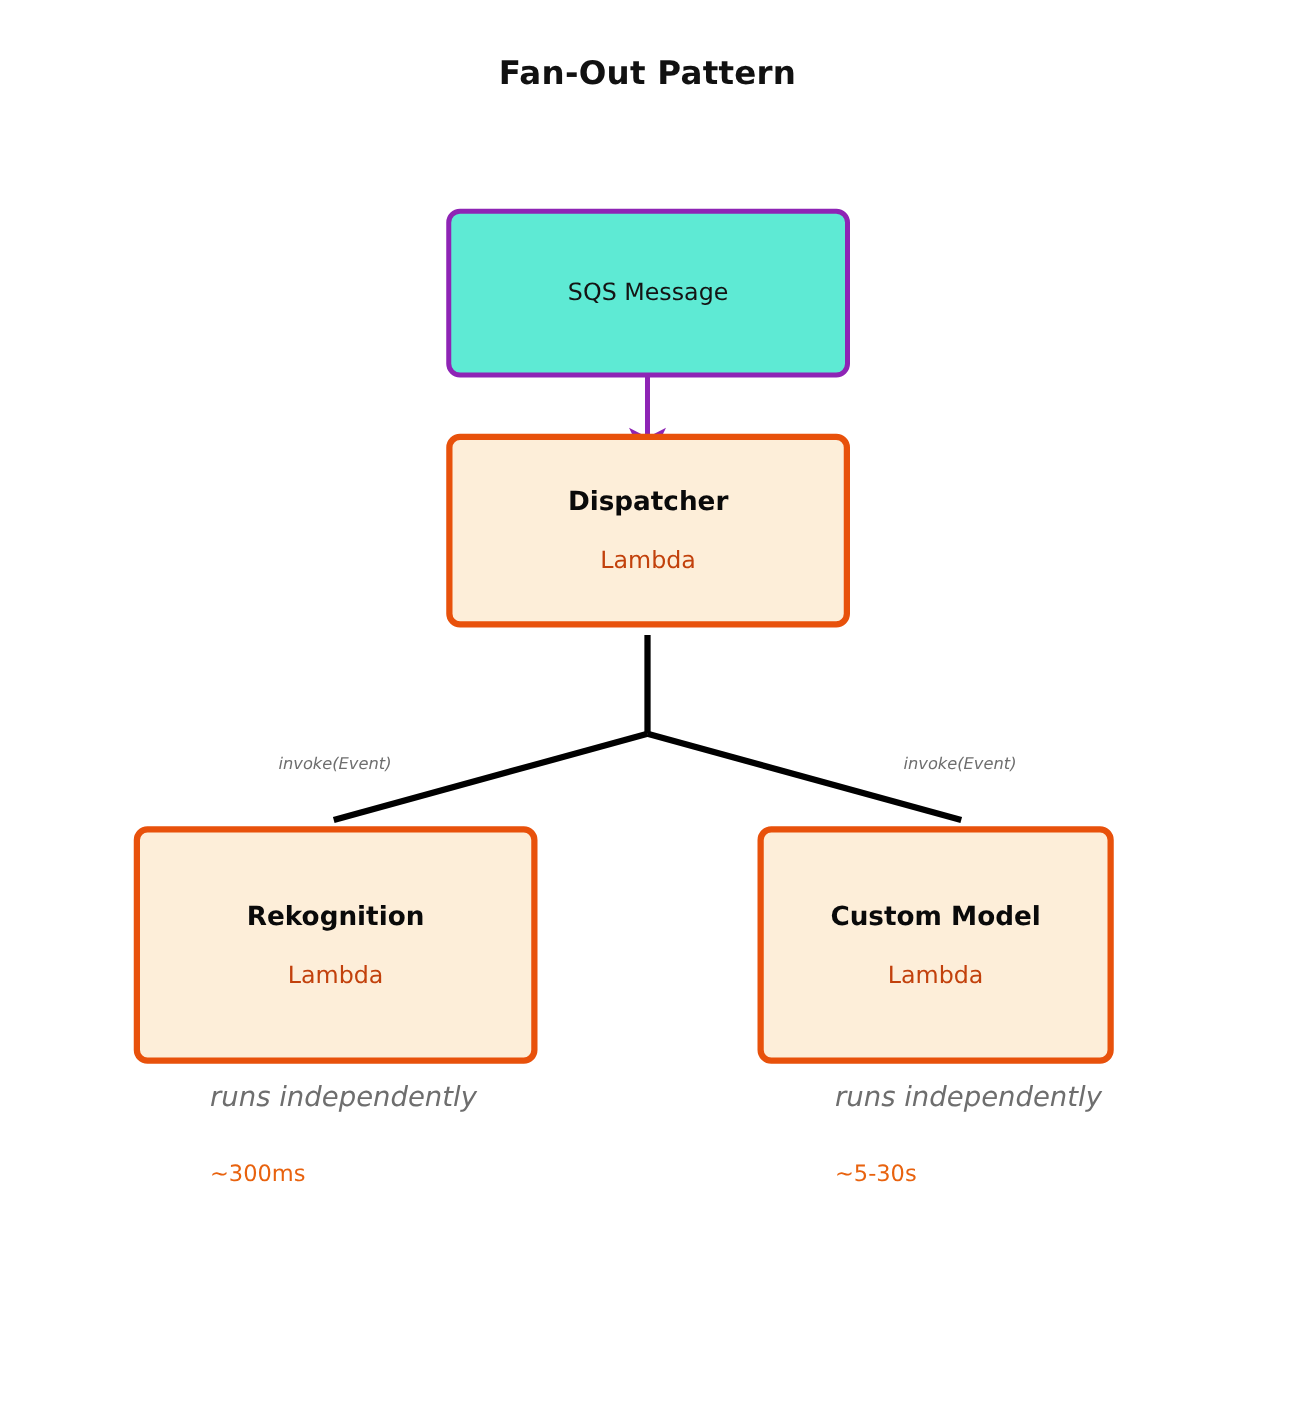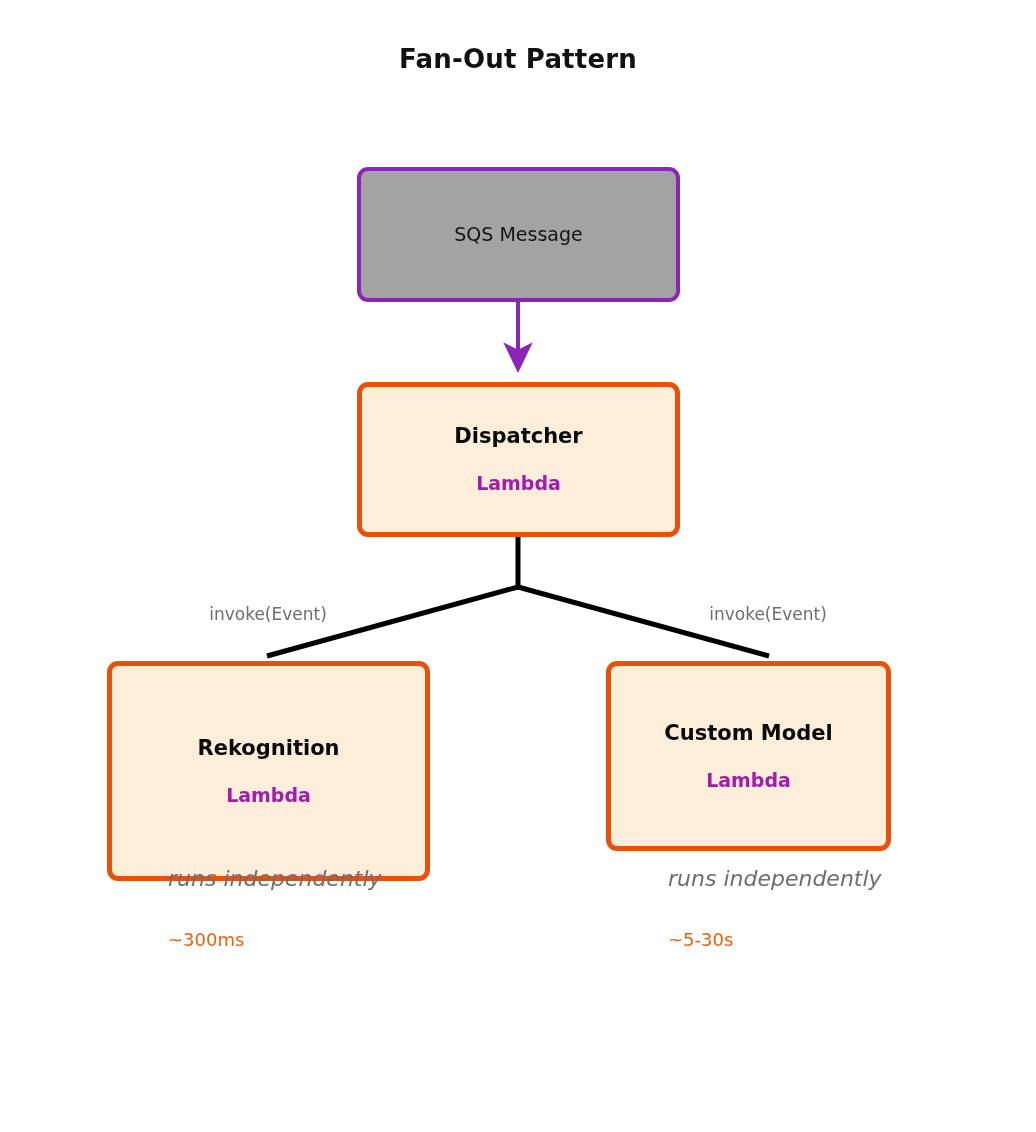--- a/index.html
+++ b/index.html
@@ -42,74 +42,75 @@
     position: absolute;
     box-sizing: border-box;
     border-radius: 11px;
     display: flex;
     flex-direction: column;
     align-items: center;
     justify-content: center;
   }
   .node-source {
     border: 4px solid #8e24b5;
-    background: #a3a3a3;
+    background: #5eead4;
   }
   .node-lambda {
     border: 5px solid #e8510b;
     background: #fdeed9;
   }
 
   .node-title {
     font-size: 21px;
     font-weight: bold;
     color: #0a0a0a;
     line-height: 1.2;
   }
   .node-plain {
     font-size: 19px;
     font-weight: normal;
     color: #141414;
     line-height: 1.2;
   }
   .node-sub {
     font-size: 19px;
-    font-weight: bold;
-    color: #a21caf;
+    font-weight: normal;
+    color: #c2410c;
     line-height: 1.2;
     margin-top: 23px;
   }
 
   .edge-label {
     position: absolute;
-    font-size: 17px;
+    font-size: 13px;
     color: #6e6e6e;
     white-space: nowrap;
     text-align: center;
+    font-style: italic;
   }
 
   .note {
     position: absolute;
     font-size: 22px;
     font-style: italic;
     color: #6e6e6e;
     white-space: nowrap;
     text-align: center;
   }
   .timing {
     position: absolute;
     font-size: 18px;
     color: #e8620e;
     white-space: nowrap;
   }
 
   
   #node-sqs      { left: 357px; top: 167px; width: 323px; height: 135px; }
-  #node-dispatch { left: 357px; top: 382px; width: 323px; height: 155px; }
-  #node-rekog    { left: 107px; top: 661px; width: 323px; height: 220px; }
+  #node-dispatch { left: 357px; top: 347px; width: 323px; height: 155px; }
+  #node-rekog    { left: 107px; top: 661px; width: 323px; height: 190px; }
   #node-custom   { left: 606px; top: 661px; width: 285px; height: 190px; }
 
   #label-left    { left: 168px; top: 604px; width: 200px; }
   #label-right   { left: 668px; top: 604px; width: 200px; }
 
   #note-left     { left: 168px; top: 866px; width: 200px; }
   #note-right    { left: 668px; top: 866px; width: 200px; }
   #timing-left   { left: 168px; top: 929px; width: 200px; }
   #timing-right  { left: 668px; top: 929px; width: 200px; }
 </style>

